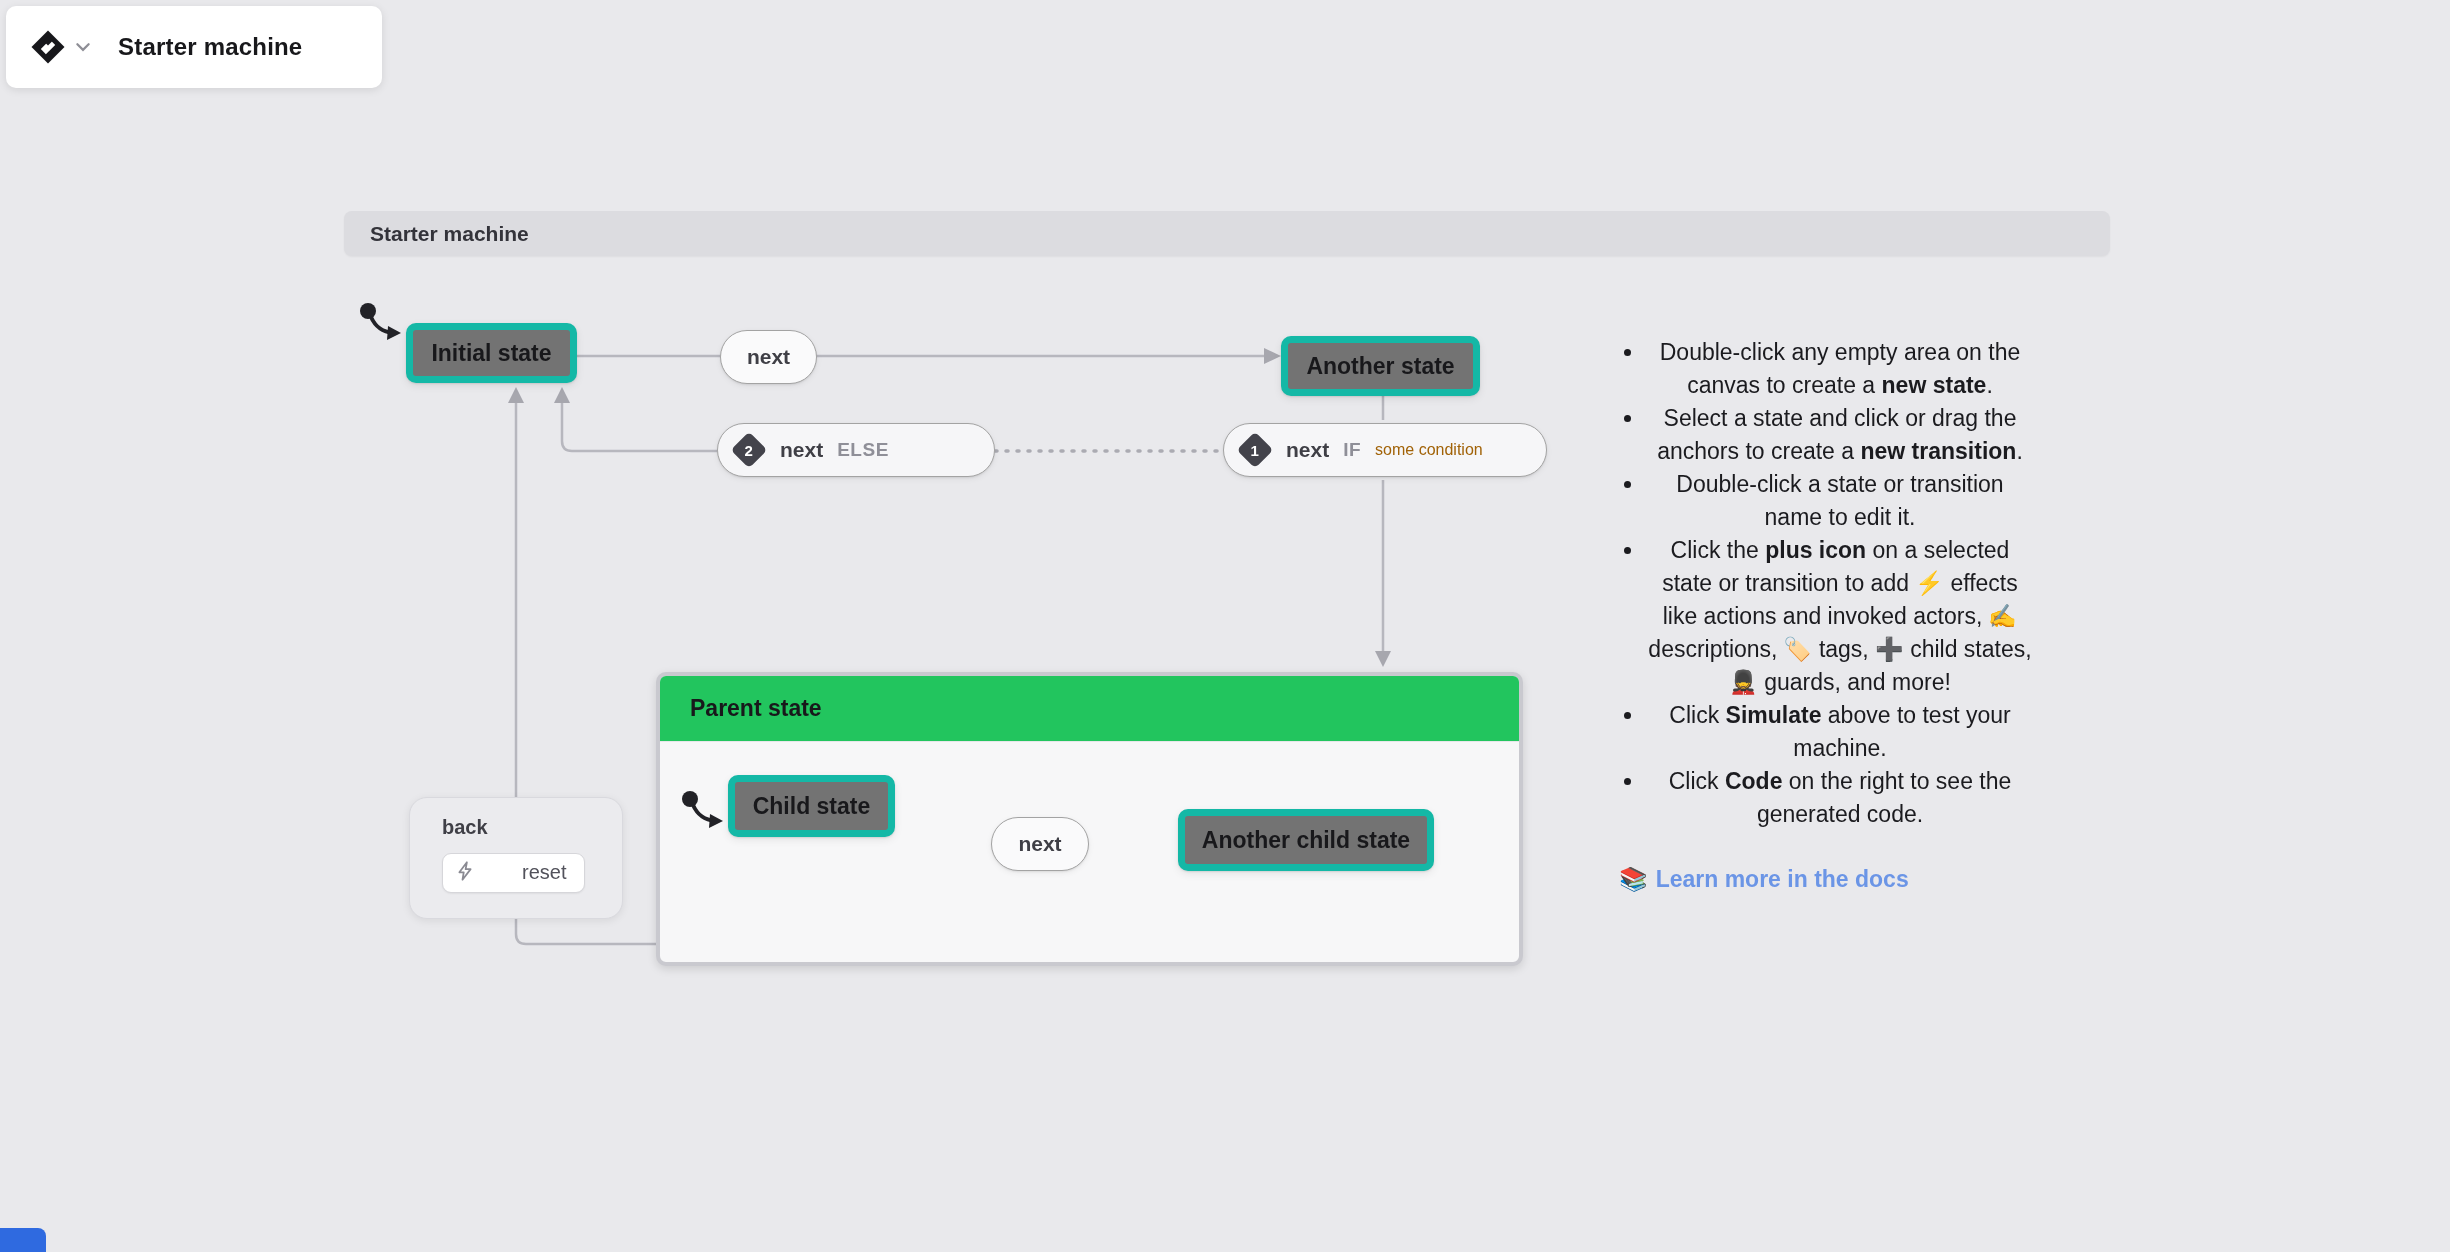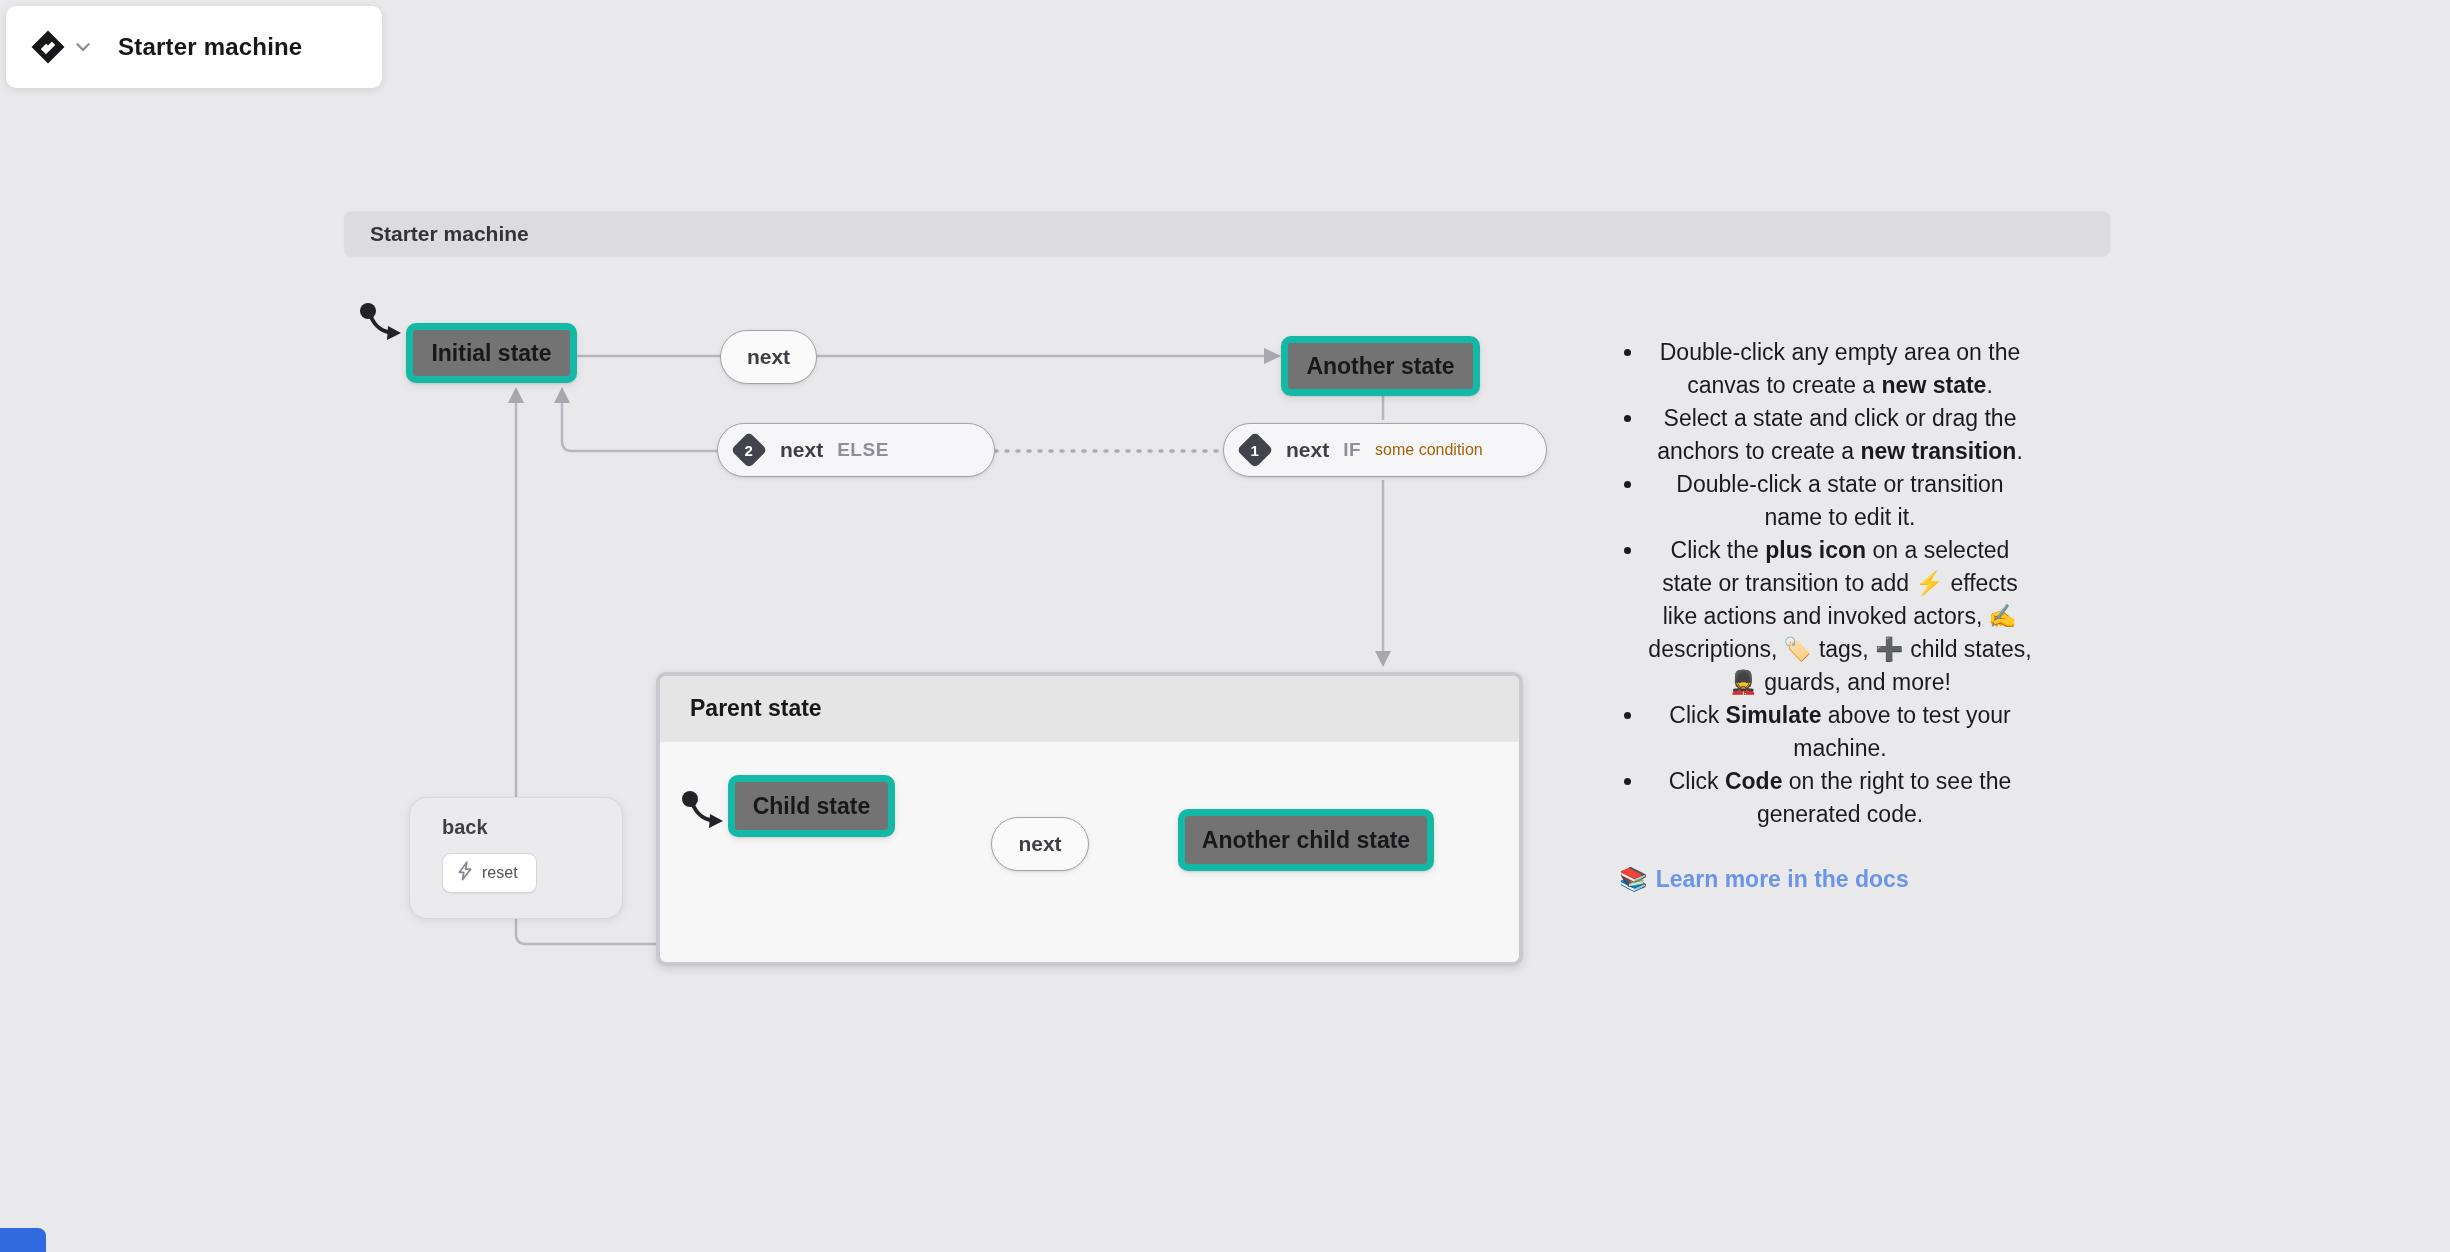--- a/index.html
+++ b/index.html
@@ -51,41 +51,41 @@
   }
   .diamond span { transform:rotate(-45deg); color:#ffffff; font-size:15px; font-weight:700; }
 
   
   .parent {
     position:absolute; left:656px; top:672px; width:867px; height:294px; z-index:2;
     background:#f7f7f8; border:4px solid #c9c9cf; border-radius:10px;
     box-shadow:0 3px 10px rgba(0,0,0,.13);
   }
   .parent-header {
-    height:66px; background:#e5e5e5; border-bottom:1px solid #e7e7ea; border-radius:6px 6px 0 0;
+    height:66px; background:#22c55e; border-bottom:1px solid #e7e7ea; border-radius:6px 6px 0 0;
     display:flex; align-items:center; padding-left:30px;
   }
   .parent-header span { font-size:23px; font-weight:700; color:#18181b; }
 
   .init-ind { position:absolute; z-index:4; display:inline-flex; }
 
   
   .back-group {
     position:absolute; left:409px; top:797px; width:214px; height:122px; z-index:3;
     background:#ebebee; border:1px solid #d9d9de; border-radius:18px;
     box-shadow:0 2px 8px rgba(0,0,0,.08); padding:18px 0 0 32px;
   }
   .back-group .back-label { font-size:20px; font-weight:700; color:#3f3f46; }
   .reset-btn {
     margin-top:14px; display:inline-flex; align-items:center; gap:9px;
     background:#ffffff; border:1px solid #d6d6da; border-radius:9px;
     padding:7px 18px 8px 14px; cursor:pointer; font-family:inherit;
     box-shadow:0 1px 2px rgba(0,0,0,.06);
   }
-  .reset-btn span.txt { font-size:16px; color:#52525b; }
+  .reset-btn span.txt { font-size:20px; color:#52525b;margin-left:40px; }
 
   
   .help { position:absolute; left:1617px; top:336px; width:418px; z-index:2; }
   .help ul { list-style:disc outside; padding-left:28px;text-align:center; }
   .help li { font-size:23px; line-height:33px; color:#1b1b1f; }
   .help li strong { font-weight:700; }
   .docs { margin-top:0; padding-left:2px; font-size:23px; line-height:33px; display:flex; align-items:baseline; gap:8px; }
   .docs a { color:#6b95e6; font-weight:700; text-decoration:none; cursor:pointer;margin-top:32px; }
 
   .widget-corner {

